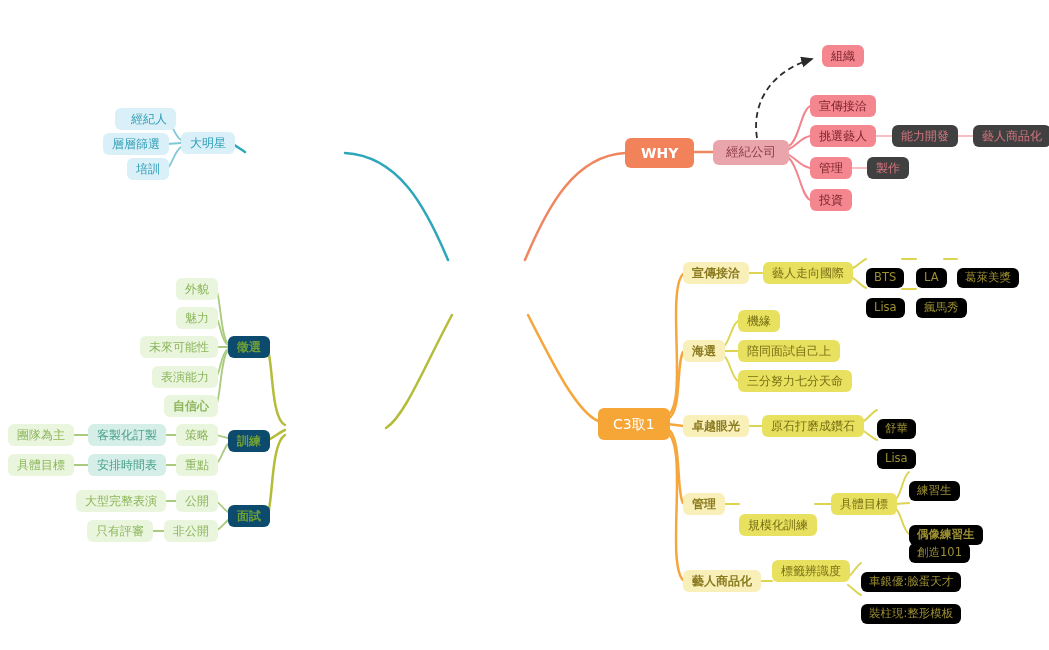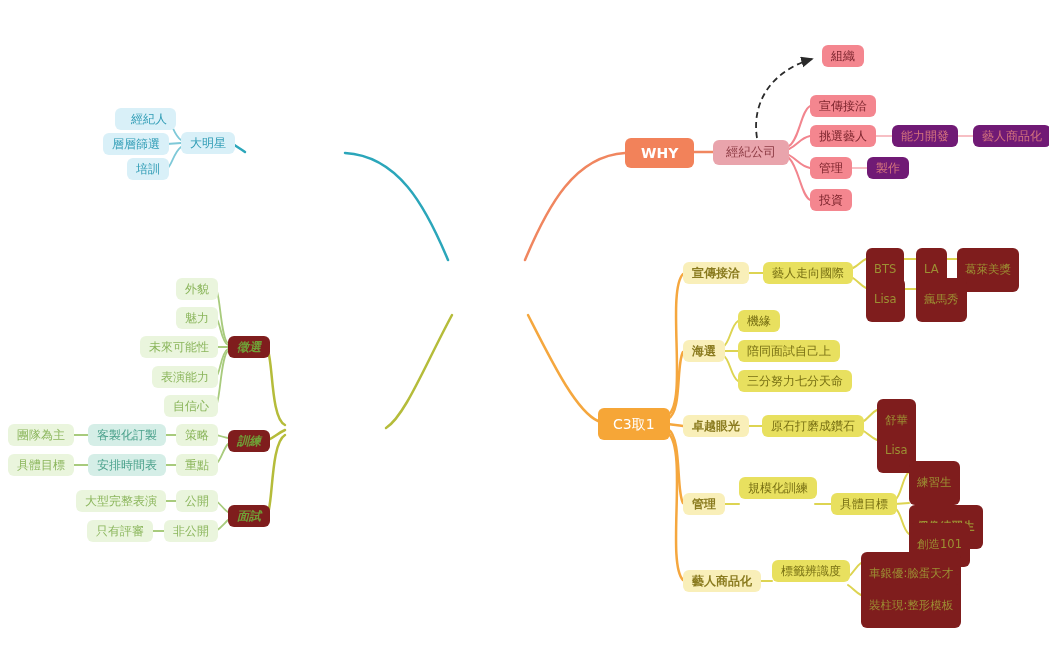--- a/index.html
+++ b/index.html
@@ -8,29 +8,29 @@
   #edges{position:absolute;left:0;top:0;pointer-events:none;}
   .n{position:absolute;white-space:nowrap;border-radius:6px;font-size:12px;line-height:1;
      padding:5px 9px;z-index:2;}
   .center{background:#1e1e3c;color:#ffffff;font-size:23px;font-weight:bold;
           padding:15px 28px;border-radius:10px;}
   .main-teal{background:#1a9eb5;color:#fff;font-weight:bold;font-size:14px;padding:8px 18px;}
   .light-teal{background:#d9f0f8;color:#2f9cb5;}
   .main-coral{background:#f2825a;color:#fff;font-weight:bold;font-size:14px;padding:8px 16px;}
   .pink{background:#e9a4ac;color:#8d3b44;font-size:12.5px;padding:6px 13px;}
   .red{background:#f4868f;color:#7c242d;}
-  .light-red{background:#701a75;color:#d4747d;border-radius:6px;}
+  .light-red{background:#404040;color:#d4747d;border-radius:6px;}
   .main-olive{background:#b5bc3a;color:#fff;font-weight:bold;font-size:14px;padding:9px 19px;}
-  .green2{background:#7f1d1d;color:#6f9f37;font-weight:bold;font-style:italic;}
+  .green2{background:#0c4a6e;color:#6f9f37;font-weight:bold;}
   .light-green{background:#eaf5dd;color:#8bb65c;}
   .teal2{background:#d5eee7;color:#4aa18b;}
   .main-amber{background:#f6a637;color:#fff;font-weight:normal;font-size:14px;padding:9px 15px;}
   .cream-bold{background:#f9efb9;color:#8a7b1f;font-weight:bold;}
   .yellow{background:#e8e05f;color:#787014;}
-  .cream{background:#7f1d1d;color:#9c8f33;font-size:11.5px;padding:16px 8px;}
+  .cream{background:#000000;color:#9c8f33;font-size:11.5px;padding:4px 8px;margin-top:20px;}
 </style>
 </head>
 <body>
 
 <div id="canvas">
 
   <svg id="edges" width="1049" height="650" viewBox="0 0 1049 650">
     <defs>
       <marker id="arrow" markerWidth="9" markerHeight="9" refX="6" refY="3" orient="auto">
         <path d="M0,0 L7,3 L0,6 Z" fill="#2a2a2a"></path>
@@ -135,21 +135,21 @@
   <div class="n light-red" style="left:973px;top:125px;">藝人商品化</div>
   <div class="n red" style="left:810px;top:157px;">管理</div>
   <div class="n light-red" style="left:867px;top:157px;">製作</div>
   <div class="n red" style="left:810px;top:189px;">投資</div>
 
   <div class="n green2" style="left:228px;top:336px;">徵選</div>
   <div class="n light-green" style="left:176px;top:278px;">外貌</div>
   <div class="n light-green" style="left:176px;top:307px;">魅力</div>
   <div class="n light-green" style="left:140px;top:336px;">未來可能性</div>
   <div class="n light-green" style="left:152px;top:366px;">表演能力</div>
-  <div class="n light-green" style="left:164px;top:395px;">自信心</div>
+  <div class="n light-green" style="left:164px;top:395px;font-weight:bold;">自信心</div>
   <div class="n green2" style="left:228px;top:430px;">訓練</div>
   <div class="n light-green" style="left:176px;top:424px;">策略</div>
   <div class="n teal2" style="left:88px;top:424px;">客製化訂製</div>
   <div class="n light-green" style="left:8px;top:424px;">團隊為主</div>
   <div class="n light-green" style="left:176px;top:454px;">重點</div>
   <div class="n teal2" style="left:88px;top:454px;">安排時間表</div>
   <div class="n light-green" style="left:8px;top:454px;">具體目標</div>
   <div class="n green2" style="left:228px;top:505px;">面試</div>
   <div class="n light-green" style="left:176px;top:490px;">公開</div>
   <div class="n light-green" style="left:76px;top:490px;">大型完整表演</div>
@@ -166,21 +166,21 @@
   <div class="n cream" style="left:916px;top:278px;">瘋馬秀</div>
   <div class="n cream-bold" style="left:683px;top:340px;">海選</div>
   <div class="n yellow" style="left:738px;top:310px;">機緣</div>
   <div class="n yellow" style="left:738px;top:340px;">陪同面試自己上</div>
   <div class="n yellow" style="left:738px;top:370px;">三分努力七分天命</div>
   <div class="n cream-bold" style="left:683px;top:415px;">卓越眼光</div>
   <div class="n yellow" style="left:762px;top:415px;">原石打磨成鑽石</div>
   <div class="n cream" style="left:877px;top:399px;">舒華</div>
   <div class="n cream" style="left:877px;top:429px;">Lisa</div>
   <div class="n cream-bold" style="left:683px;top:493px;">管理</div>
-  <div class="n yellow" style="left:739px;top:477px;">規模化訓練</div>
+  <div class="n yellow" style="left:739px;top:514px;">規模化訓練</div>
   <div class="n yellow" style="left:831px;top:493px;">具體目標</div>
   <div class="n cream" style="left:909px;top:461px;">練習生</div>
   <div class="n cream" style="left:909px;top:505px;font-weight:bold;">偶像練習生</div>
   <div class="n cream" style="left:909px;top:523px;">創造101</div>
   <div class="n cream-bold" style="left:683px;top:570px;">藝人商品化</div>
   <div class="n yellow" style="left:772px;top:560px;">標籤辨識度</div>
   <div class="n cream" style="left:861px;top:552px;">車銀優:臉蛋天才</div>
   <div class="n cream" style="left:861px;top:584px;">裝柱現:整形模板</div>
 
 </div>

